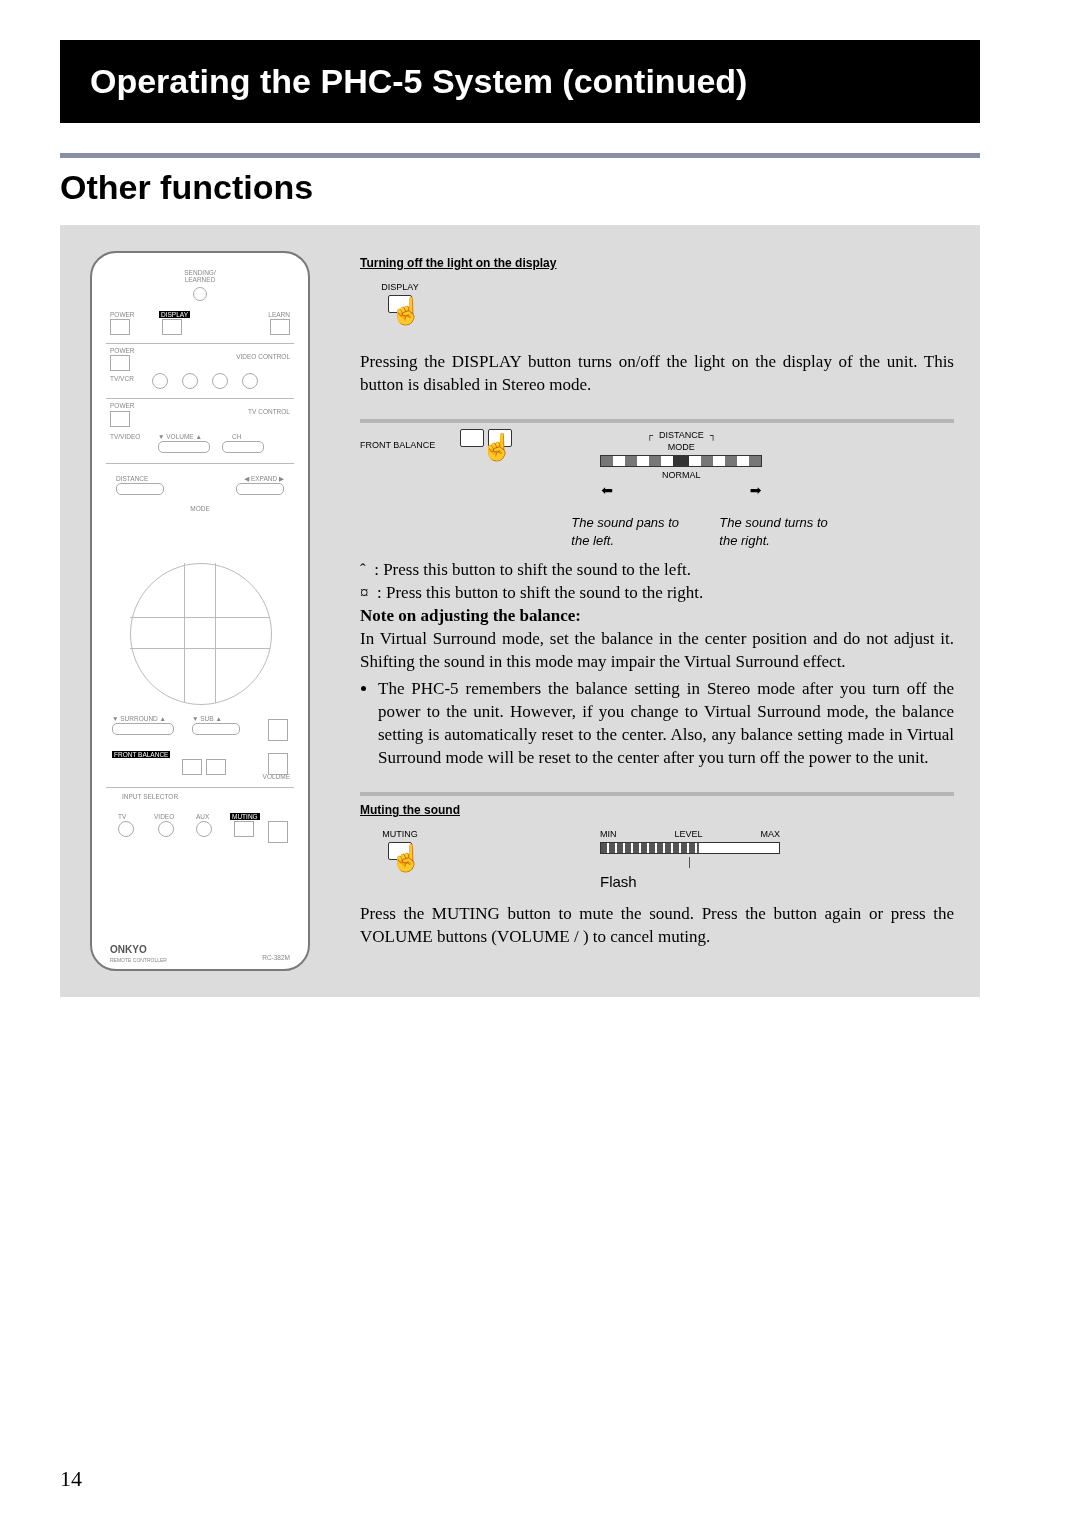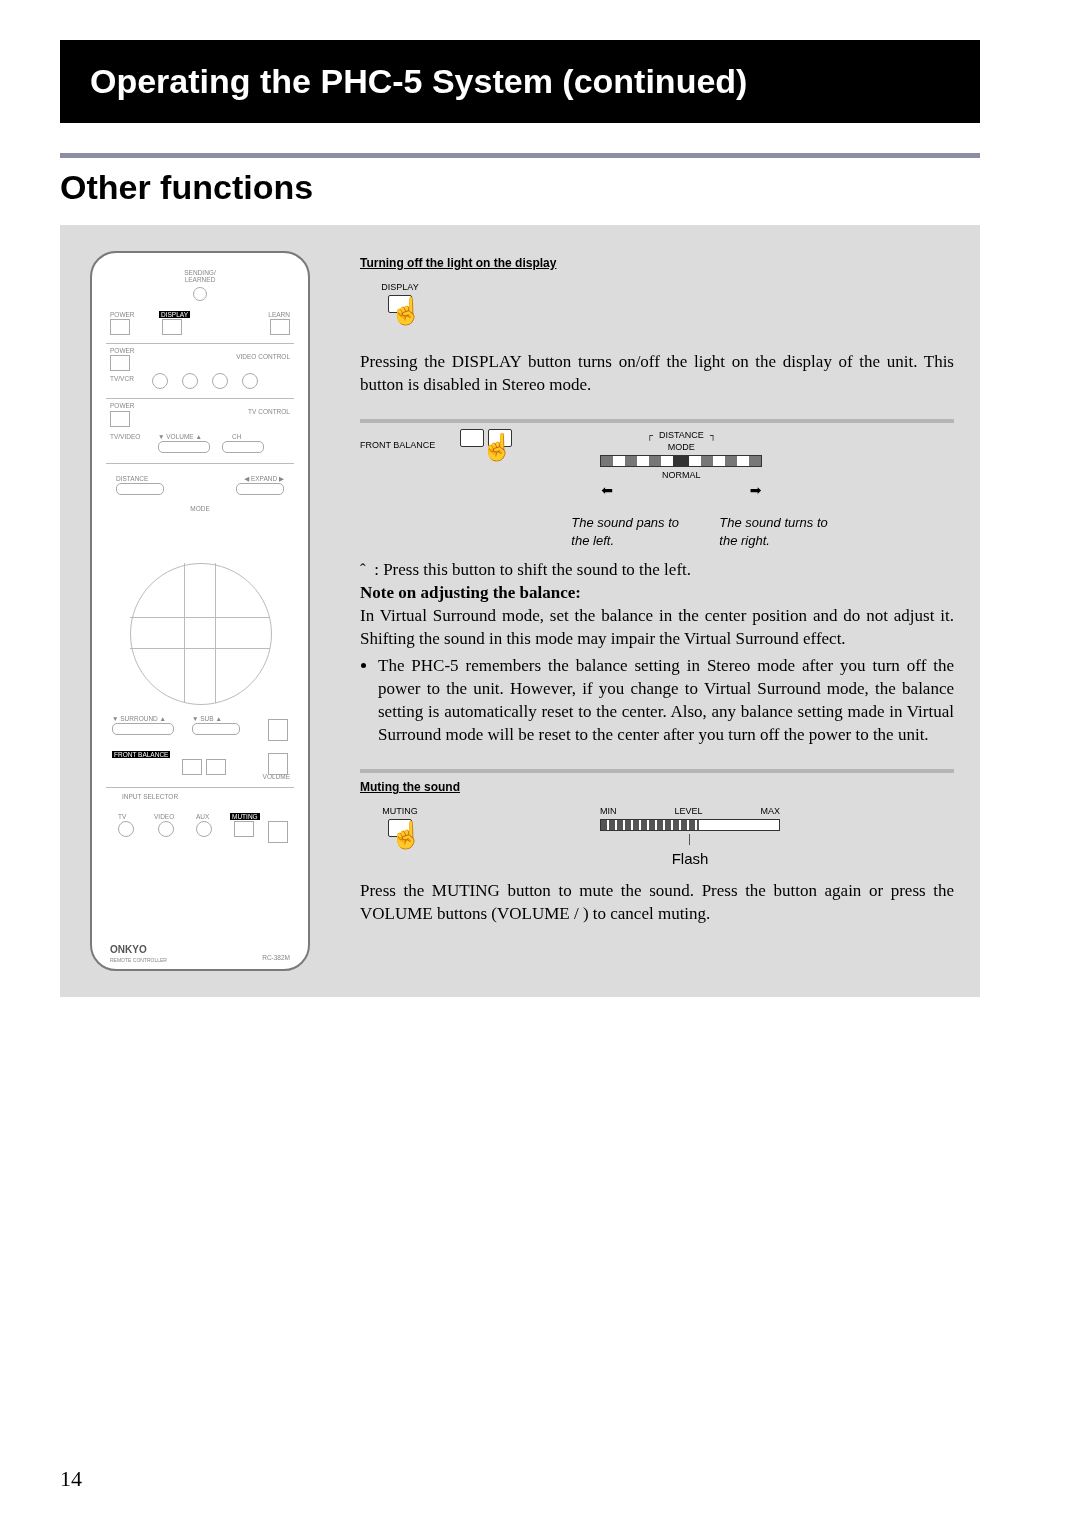--- a/index.html
+++ b/index.html
@@ -131,21 +131,21 @@
 
   .body-text { text-align: justify; }
   .note-head { font-weight: bold; }
   ul.body-list { margin:4px 0 0 0; padding-left: 18px; text-align: justify; }
 
   .level-meter { font-family: Arial, Helvetica, sans-serif; font-size:9px; width:180px; }
   .level-meter .row { display:flex; justify-content:space-between; }
   .level-meter .bar { height:10px; border:1px solid #333; margin-top:2px; position:relative; background:#fff;}
   .level-meter .bar .fill { position:absolute; left:0; top:0; bottom:0; width:55%; background:repeating-linear-gradient(90deg,#555 0 6px,#fff 6px 8px);}
   .level-meter .tick { text-align:center; margin-top:2px; }
-  .flash-lbl { font-family: Arial, Helvetica, sans-serif; font-size:15px; text-align:center; margin-top:4px;}
+  .flash-lbl { font-family: Arial, Helvetica, sans-serif; font-size:15px; text-align:left; margin-top:4px;}
 
   .page-num {
     position: absolute;
     left: 60px;
     bottom: 36px;
     font-size: 22px;
     font-family: "Times New Roman", Times, serif;
   }
 
   .callout-line {
@@ -295,20 +295,21 @@
           </div>
           <div class="caption-row">
             <div>The sound pans to the left.</div>
             <div>The sound turns to the right.</div>
           </div>
         </div>
       </div>
 
       <div class="body-text">
         <div><span>ˆ&nbsp;&nbsp;</span><span>: Press this button to shift the sound to the left.</span></div>
+        <div><span>¤&nbsp;&nbsp;</span><span>: Press this button to shift the sound to the right.</span></div>
         <div class="note-head">Note on adjusting the balance:</div>
         <div>In Virtual Surround mode, set the balance in the center position and do not adjust it. Shifting the sound in this mode may impair the Virtual Surround effect.</div>
         <ul class="body-list">
           <li>The PHC-5 remembers the balance setting in Stereo mode after you turn off the power to the unit. However, if you change to Virtual Surround mode, the balance setting is automatically reset to the center. Also, any balance setting made in Virtual Surround mode will be reset to the center after you turn off the power to the unit.</li>
         </ul>
       </div>
 
       <div class="sub-head-bar"></div>
       <div class="sub-head">Muting the sound</div>
       <div class="diagram-row">

